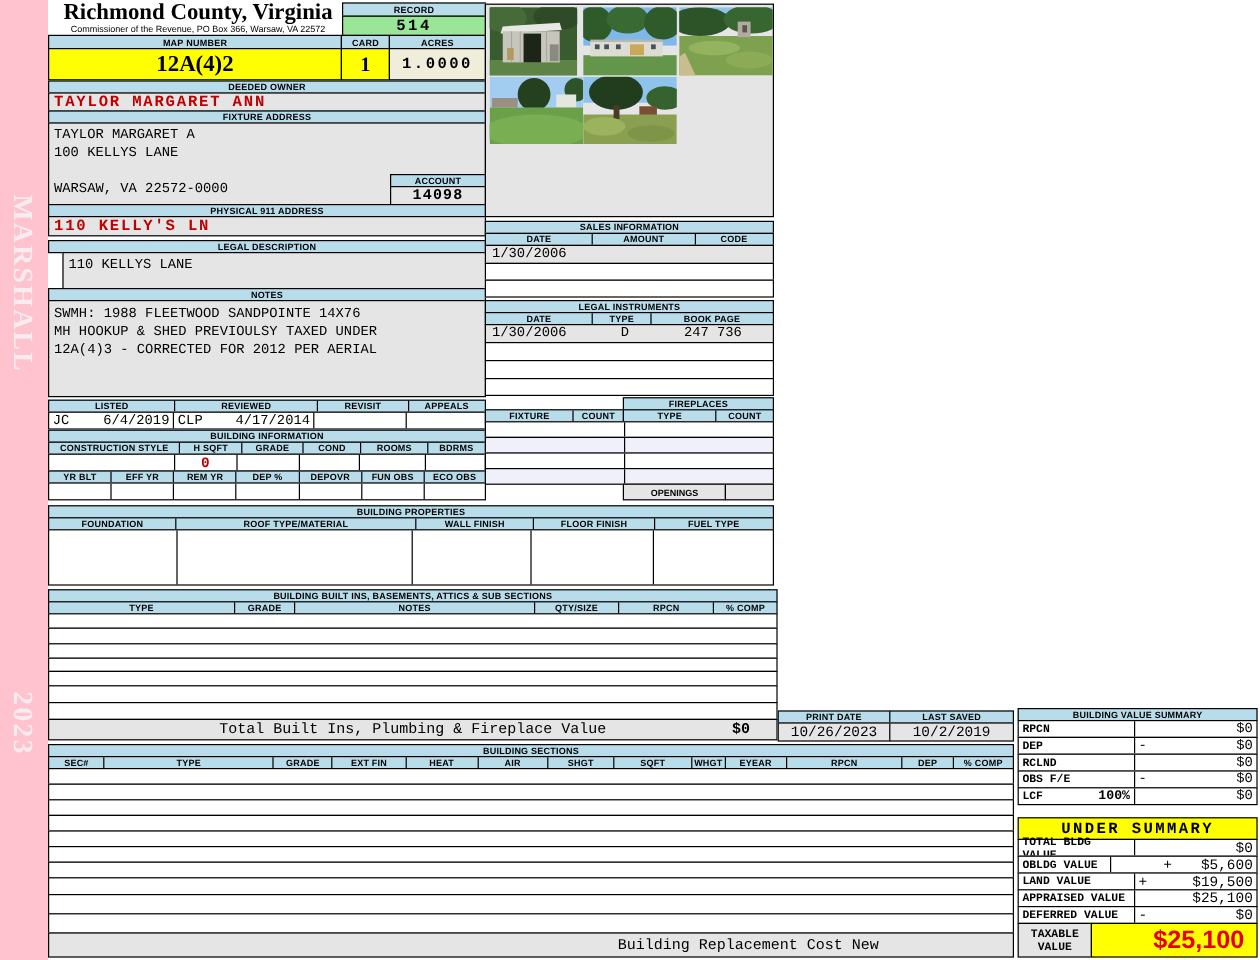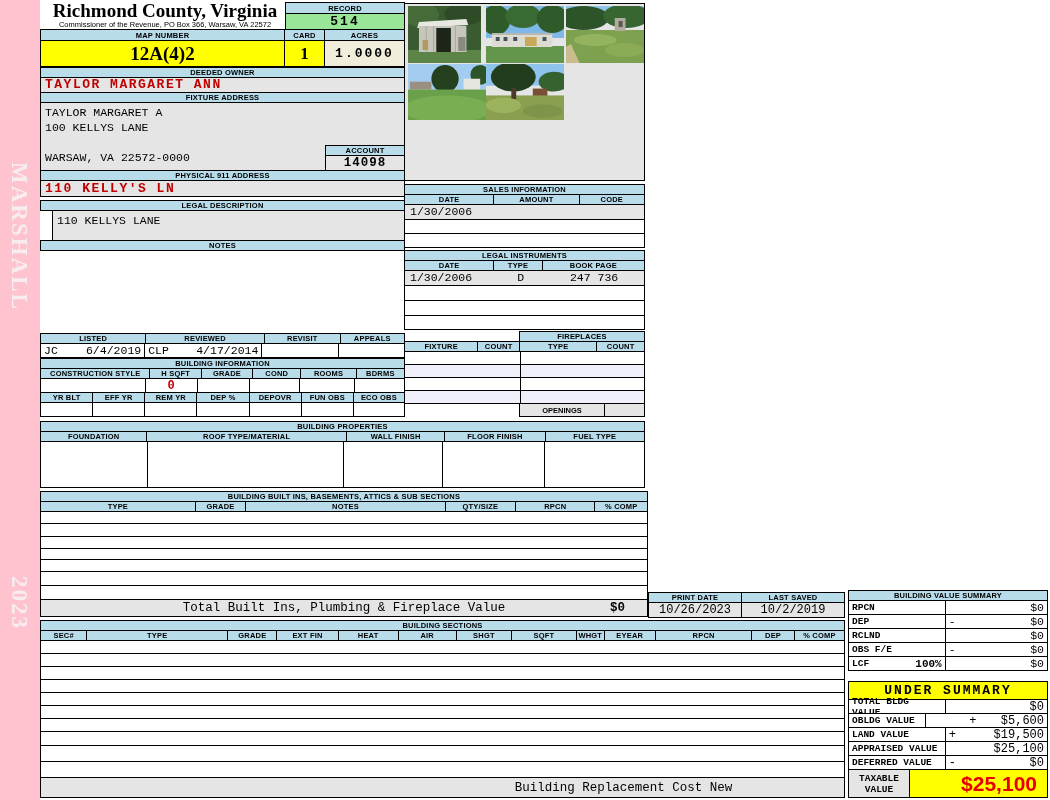--- a/index.html
+++ b/index.html
@@ -62,20 +62,25 @@
   <div class="abs hbar" style="left:325px;top:145px;width:80px;height:11px;">ACCOUNT</div>
   <div class="abs box mono" style="left:325px;top:155px;width:80px;height:16px;font-weight:bold;font-size:12.5px;text-align:center;line-height:15px;letter-spacing:1px;">14098</div>
 
   <div class="abs hbar" style="left:40px;top:170px;width:365px;height:11px;">PHYSICAL 911 ADDRESS</div>
   <div class="abs box mono red" style="left:40px;top:180px;width:365px;height:17px;font-weight:bold;font-size:13px;line-height:15px;padding-left:4px;letter-spacing:1.5px;">110 KELLY'S LN</div>
 
   <div class="abs hbar" style="left:40px;top:200px;width:365px;height:11px;">LEGAL DESCRIPTION</div>
   <div class="abs box mono" style="left:40px;top:210px;width:397px;height:31px;font-size:11.5px;line-height:15px;padding:2px 0 0 4px;margin-left:12px;">110 KELLYS LANE</div>
 
   <div class="abs hbar" style="left:40px;top:240px;width:365px;height:11px;">NOTES</div>
+  <div class="abs box" style="left:40px;top:250px;width:365px;height:81px;">
+    <div class="mono" style="font-size:11.5px;line-height:15px;padding:3px 0 0 4px;">SWMH: 1988 FLEETWOOD SANDPOINTE 14X76</div>
+    <div class="mono" style="font-size:11.5px;line-height:15px;padding-left:4px;">MH HOOKUP &amp; SHED PREVIOULSY TAXED UNDER</div>
+    <div class="mono" style="font-size:11.5px;line-height:15px;padding-left:4px;">12A(4)3 - CORRECTED FOR 2012 PER AERIAL</div>
+  </div>
 
   <div class="abs hrow" style="left:40px;top:333px;width:365px;height:11px;">
     <div class="hc" style="width:105px;">LISTED</div>
     <div class="hc" style="width:119px;">REVIEWED</div>
     <div class="hc" style="width:75px;">REVISIT</div>
     <div class="hc" style="width:64px;">APPEALS</div>
   </div>
   <div class="abs vrow" style="left:40px;top:343px;width:365px;height:15px;">
     <div class="vc" style="width:105px;">
       <span>JC</span>

